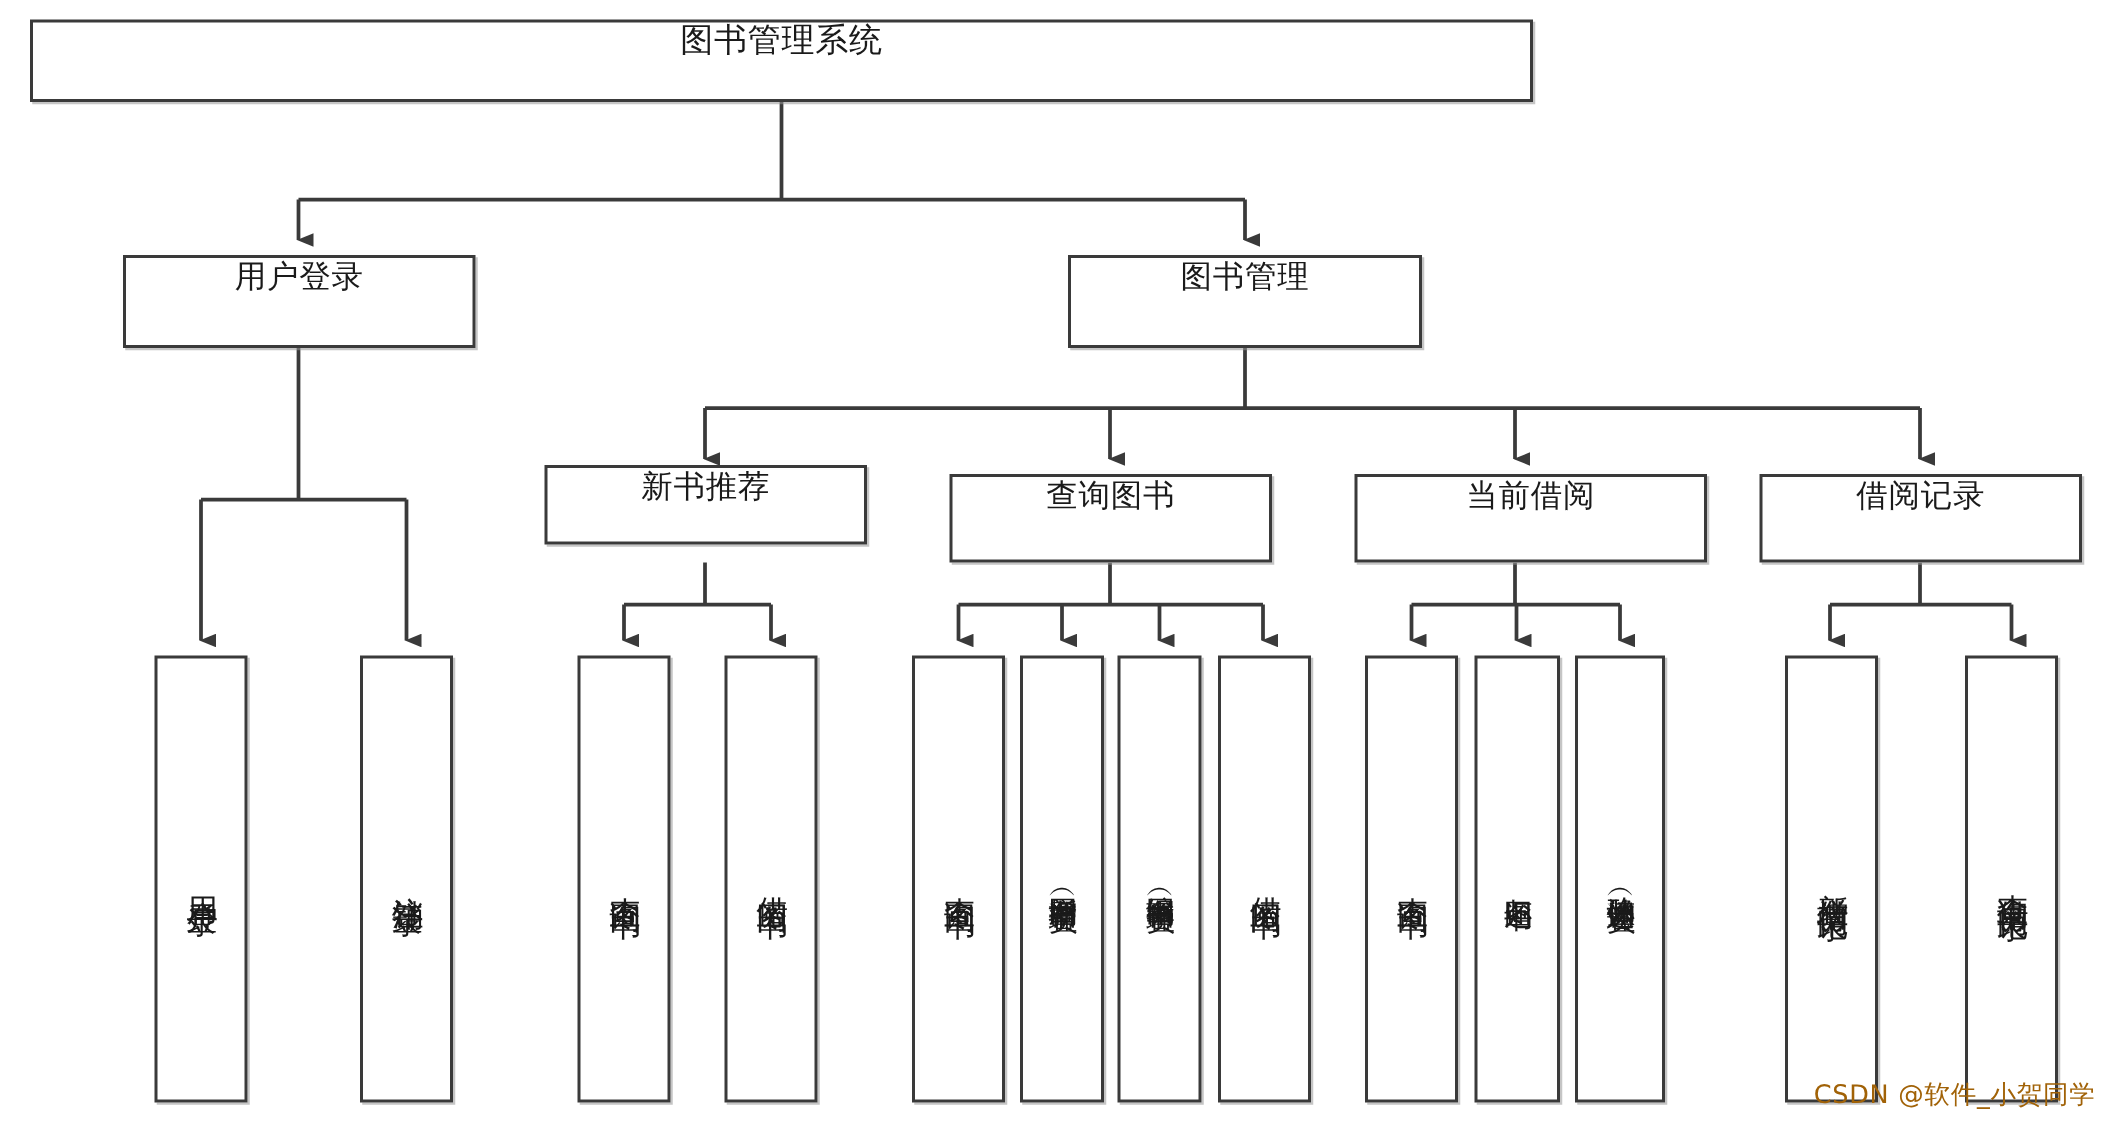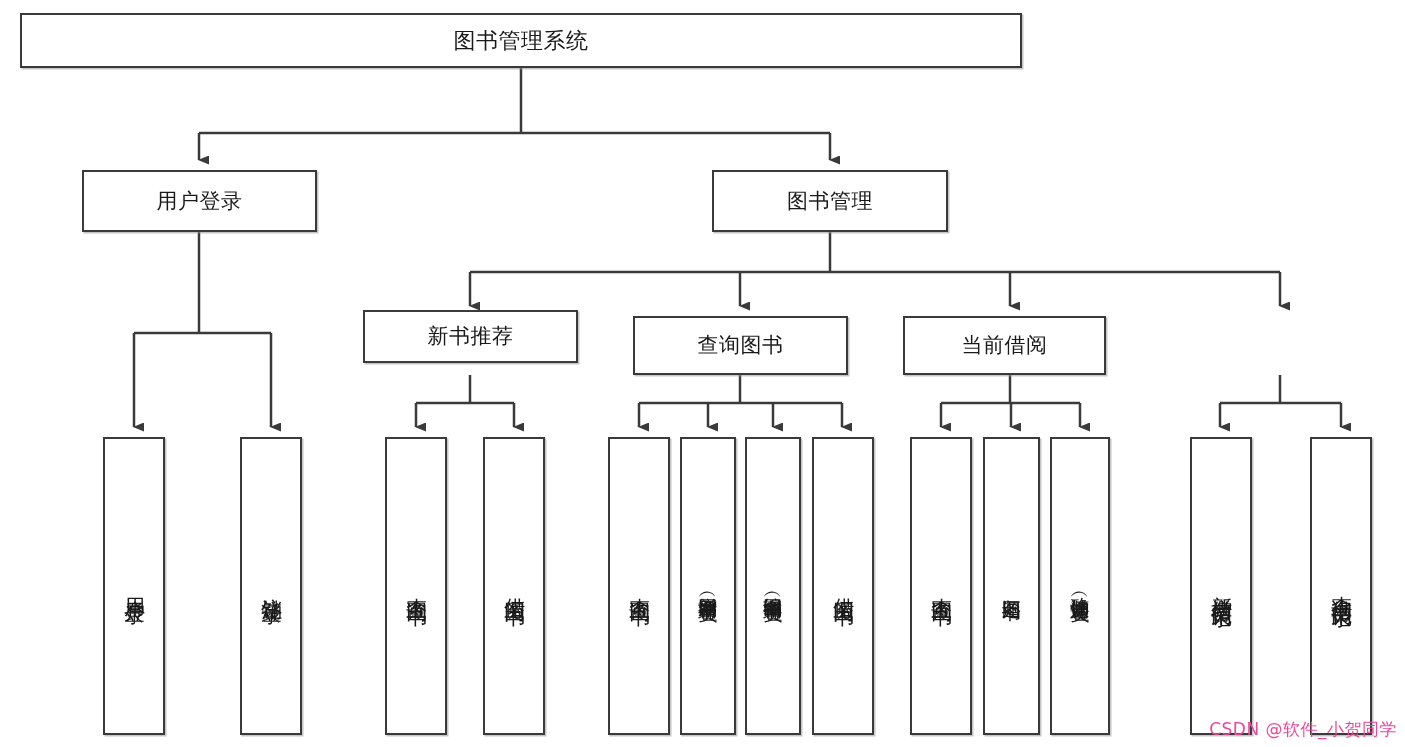--- a/index.html
+++ b/index.html
@@ -25,21 +25,21 @@
     height: 747px;
     pointer-events: none;
   }
   .node {
     position: absolute;
     box-sizing: border-box;
     background: #ffffff;
     border: 2.5px solid #3a3a3a;
     box-shadow: 1.5px 1.5px 0 rgba(150,150,150,0.55);
     display: flex;
-    align-items: center;
+    align-items: flex-start;
     justify-content: center;
     color: #1a1a1a;
   }
   .node .lbl {
     display: block;
     text-align: center;
     line-height: 1.18;
     letter-spacing: 0.5px;
   }
   
@@ -64,21 +64,21 @@
   }
   .node.vert.narrow .lbl {
     font-size: 19px;
     letter-spacing: 1px;
   }
   .watermark {
     position: absolute;
     right: 8px;
     bottom: 6px;
     font-size: 17px;
-    color: #ec4899;
+    color: #a16207;
     white-space: nowrap;
     letter-spacing: 0.5px;
   }
 </style>
 </head>
 <body>
 
 <div id="canvas">
 
   <svg class="wires" viewBox="0 0 1405 747">
@@ -141,22 +141,25 @@
   <div class="node horiz" style="left:712px; top:170px; width:236px; height:62px;">
     <span class="lbl">图书管理</span>
   </div>
 
   <div class="node horiz" style="left:363px; top:310px; width:215px; height:53px;">
     <span class="lbl">新书推荐</span>
   </div>
   <div class="node horiz" style="left:633px; top:316px; width:215px; height:59px;">
     <span class="lbl">查询图书</span>
   </div>
-  <div class="node horiz" style="left:903px; top:316px; width:203px; height:59px;">
+  <div class="node horiz" style="left:903px; top:316px; width:235px; height:59px;">
     <span class="lbl">当前借阅</span>
+  </div>
+  <div class="node horiz" style="left:1173px; top:316px; width:215px; height:59px;">
+    <span class="lbl">借阅记录</span>
   </div>
 
   <div class="node vert" style="left:103px; top:437px; width:62px; height:298px;">
     <span class="lbl">用户登录</span>
   </div>
   <div class="node vert" style="left:240px; top:437px; width:62px; height:298px;">
     <span class="lbl">注销登录</span>
   </div>
 
   <div class="node vert" style="left:385px; top:437px; width:62px; height:298px;">

